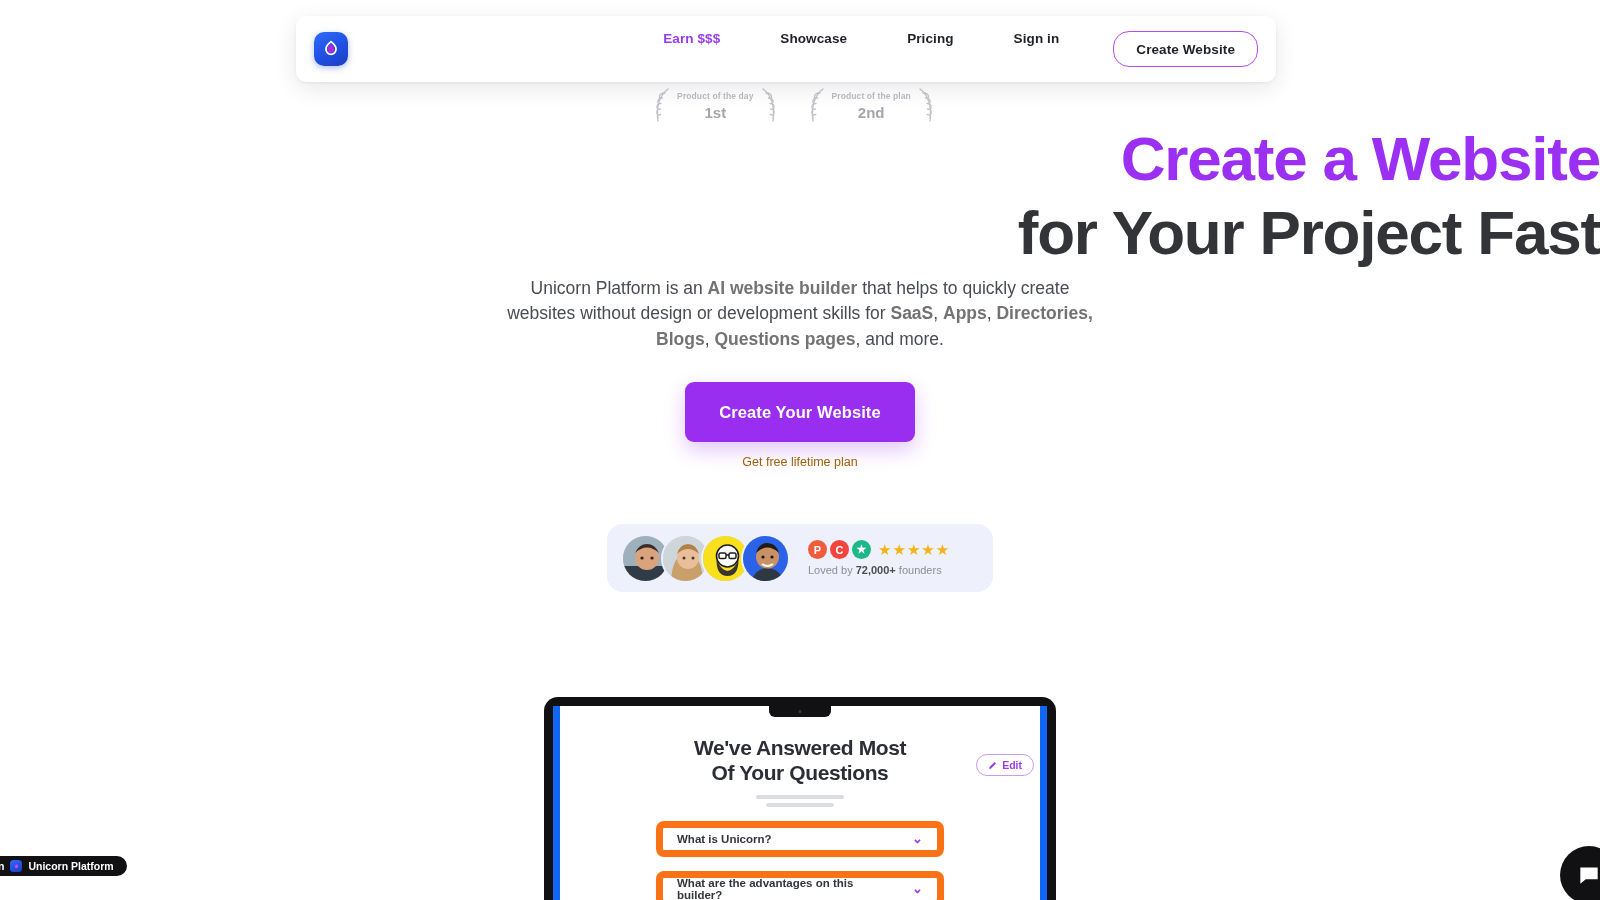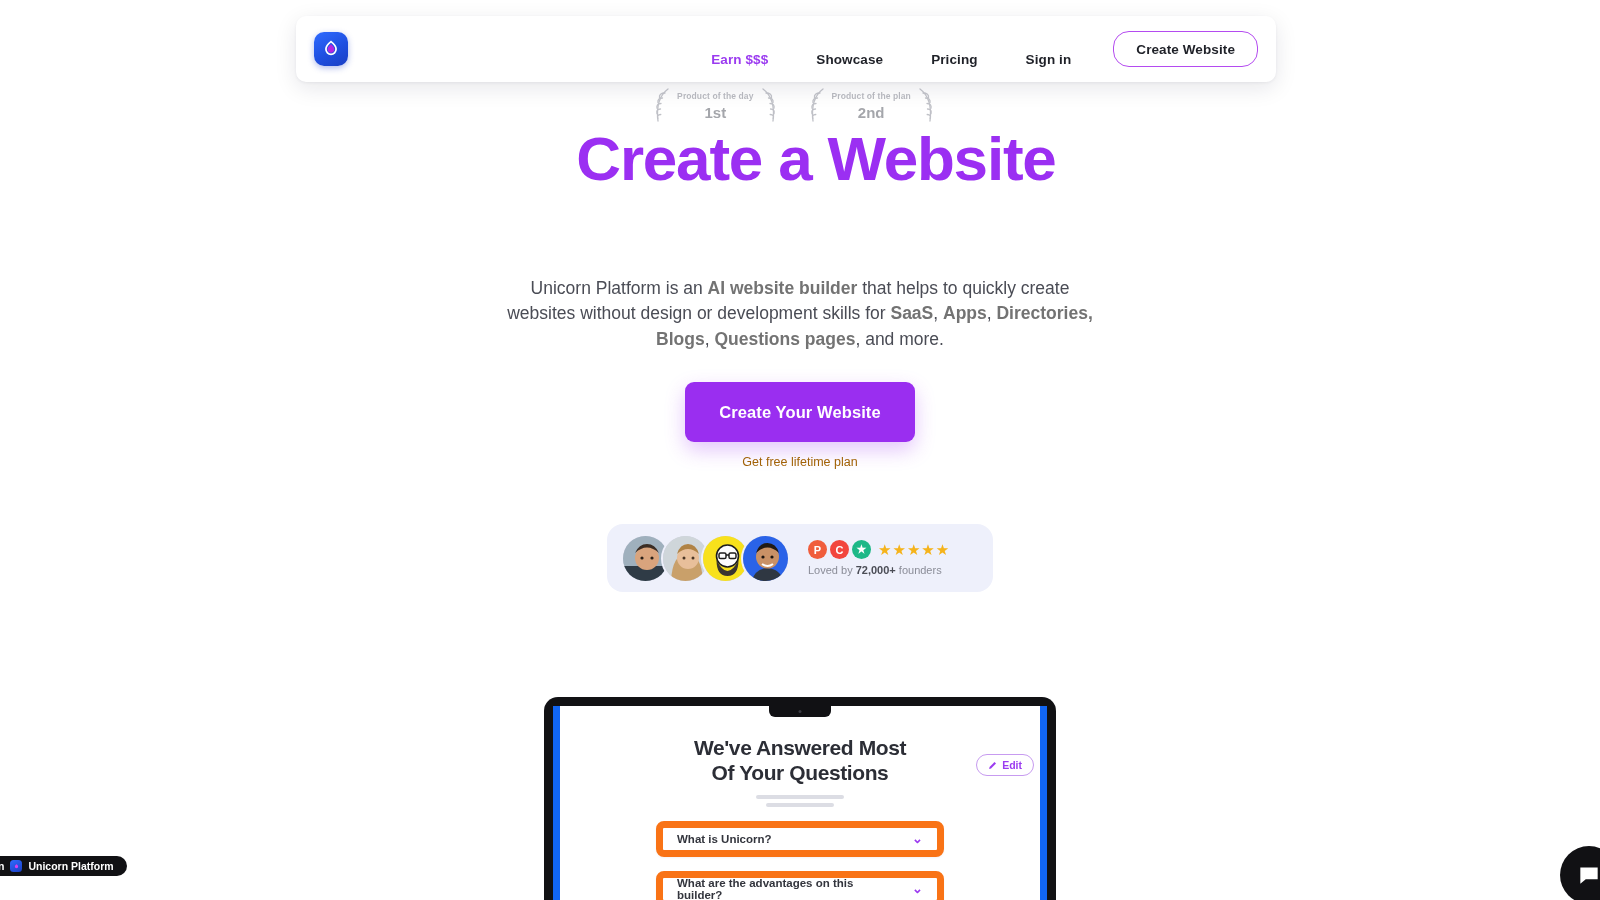--- a/index.html
+++ b/index.html
@@ -16,21 +16,21 @@
     display:flex; align-items:center; padding:0 18px;
   }
   .logo{
     width:34px; height:34px; border-radius:10px;
     background:linear-gradient(150deg,#2f6bff 0%,#1f4fe0 55%,#1a3fc4 100%);
     display:flex; align-items:center; justify-content:center;
     box-shadow:0 2px 6px rgba(30,60,200,.35);
     flex:0 0 auto;
   }
   .logo svg{ display:block; }
-  .nav{ margin-left:auto; display:flex; align-items:flex-end; gap:4px; }
+  .nav{ margin-left:auto; display:flex; align-items:flex-start; gap:16px; }
   .nav a{
     font-size:13.5px; font-weight:700; color:#1f2128; text-decoration:none;
     padding:0 22px; letter-spacing:.1px; white-space:nowrap;
   }
   .nav a.earn{ color:#9b3bf0; }
   .btn-outline{
     margin-left:16px; display:inline-flex; align-items:center; justify-content:center;
     height:36px; padding:0 18px; border:1.6px solid #b44bf0; border-radius:16px;
     color:#9b3bf0; font-size:13.5px; font-weight:700; background:#fff; white-space:nowrap;
   }
@@ -41,21 +41,21 @@
     display:flex; justify-content:center; align-items:flex-start; gap:26px;
   }
   .award{ display:flex; align-items:center; gap:2px; opacity:.62; }
   .award .txt{ text-align:center; padding:0 2px; }
   .award .label{ font-size:8.5px; color:#8d8f99; font-weight:600; letter-spacing:.1px; line-height:1.5; white-space:nowrap;}
   .award .rank{ font-size:15px; color:#6e7078; font-weight:700; line-height:1.2; margin-top:1px; }
   .wreath{ width:22px; height:40px; flex:0 0 auto; }
 
   
   .hero-title{
-    position:absolute; left:0; right:0; top:128px; text-align:center;
+    position:absolute; left:0; right:0; top:128px; text-align:right;
     font-size:62px; line-height:1.0; font-weight:800; letter-spacing:-1.2px;padding-left:32px;
   }
   .hero-title .l1{ display:block; color:#9b2ff2; }
   .hero-title .l2{ display:block; color:#333438; margin-top:12px; }
 
   .hero-sub{
     position:absolute; left:50%; transform:translateX(-50%); top:276px;
     width:600px; text-align:center;
     font-size:17.5px; line-height:1.45; color:#4a4c55; font-weight:400;
   }
@@ -226,20 +226,21 @@
           <path d="M10 17.5 C6.5 17.5, 5.5 19.5, 6 22"></path>
           <path d="M9.5 23 C6 23, 5.5 25, 6 27.5"></path>
           <path d="M9.8 28.5 C6.5 28.5, 6 30.5, 6.8 32.5"></path>
         </g>
       </svg>
     </div>
   </div>
 
   <h1 class="hero-title">
     <span class="l1">Create a Website</span>
+    <span class="l2">for Your Project Fast</span>
   </h1>
 
   <p class="hero-sub" id="hero-sub"><span>Unicorn Platform is an </span><b>AI website builder</b><span> that helps to quickly create websites without design or development skills for </span><b>SaaS</b><span>, </span><b>Apps</b><span>, </span><b>Directories, Blogs</b><span>, </span><b>Questions pages</b><span>, and more.</span></p>
 
   <div class="cta-wrap">
     <button class="cta">Create Your Website</button>
     <div class="cta-note">Get free lifetime plan</div>
   </div>
 
   <div class="social">

